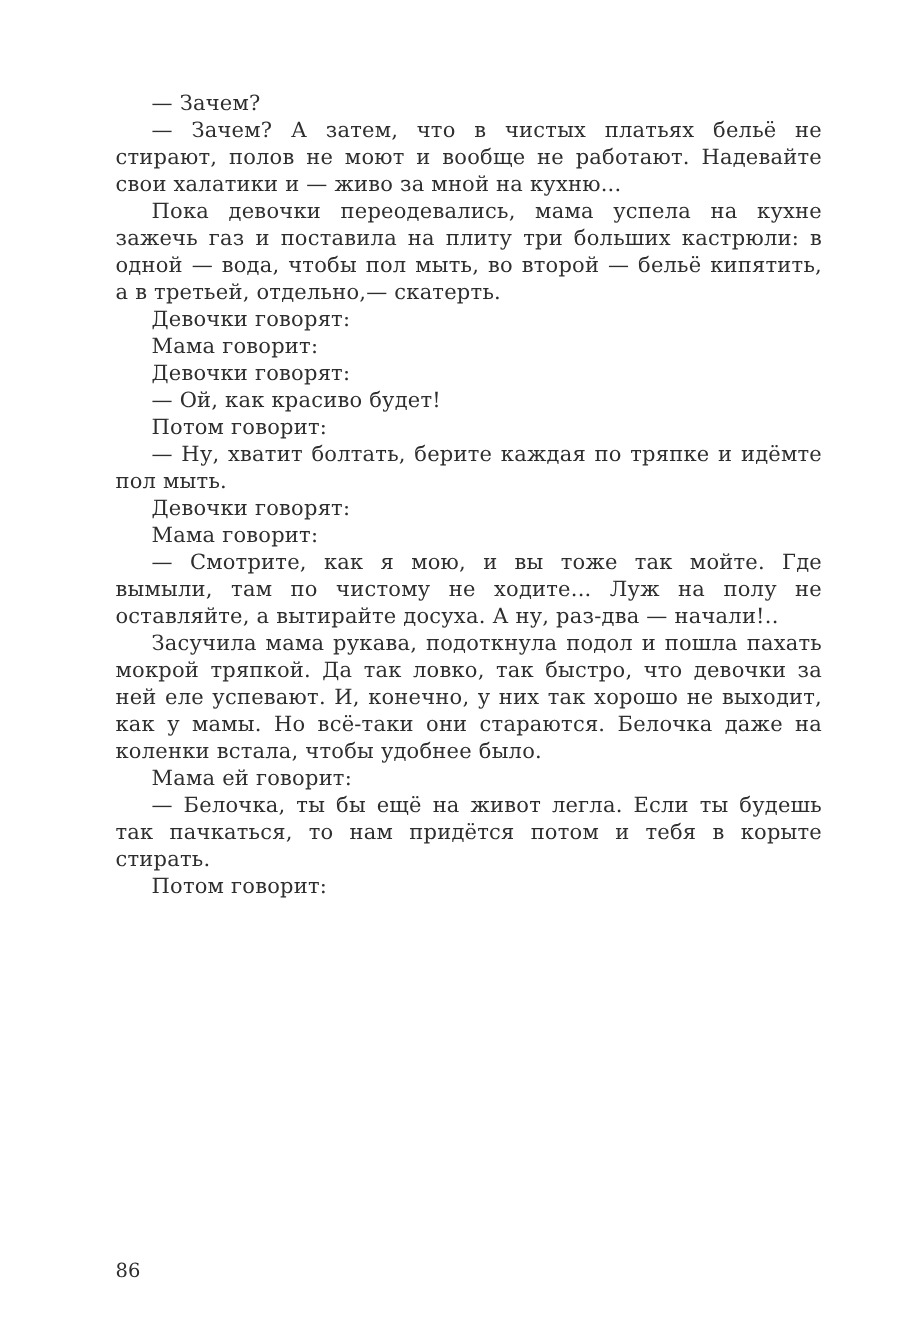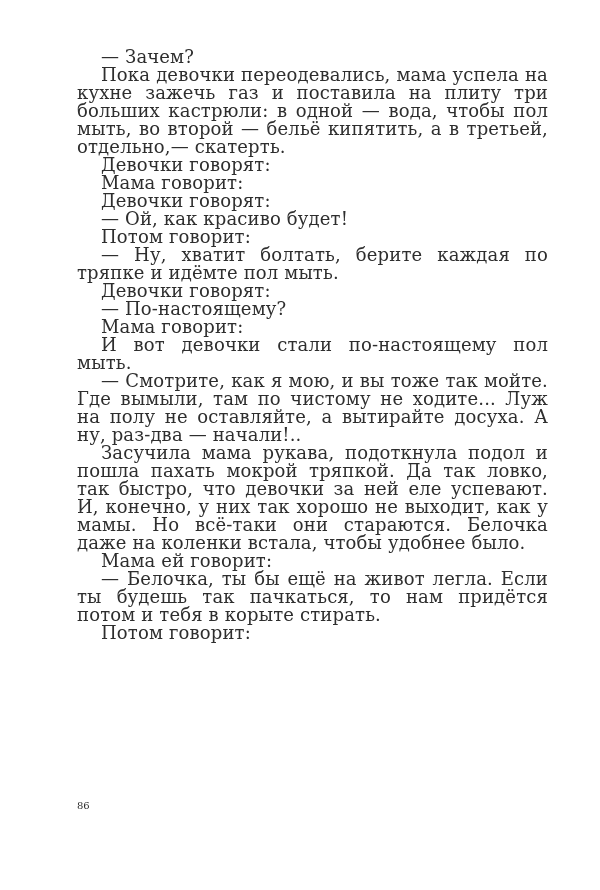--- a/index.html
+++ b/index.html
@@ -1,45 +1,44 @@
 <!DOCTYPE html>
 <html><head>
 <meta charset="utf-8">
 <style>
   html, body { margin: 0; padding: 0; background: #ffffff; }
   body { width: 600px; height: 890px; position: relative; overflow: hidden; }
   .page {
-    position: absolute; left: 77px; top: 48px; width: 471px;
+    position: absolute; left: 77px; top: 60px; width: 471px;
     font-family: "DejaVu Serif", "Liberation Serif", serif;
-    font-size: 18px; line-height: 18px; color: #2e2e2e;
+    font-size: 14px; line-height: 18px; color: #2e2e2e;
     letter-spacing: 0.15px;
   }
   .p { margin: 0; text-indent: 24px; text-align: justify; }
   .page-number {
-    position: absolute; left: 77px; top: 800px;
+    position: absolute; left: 77px; top: 840px;
     font-family: "DejaVu Serif", "Liberation Serif", serif;
-    font-size: 10px; color: #2e2e2e;
+    font-size: 13px; color: #2e2e2e;
   }
 </style>
 </head>
 <body>
 
 <div class="page">
   <p class="p">— Зачем?</p>
+  <p class="p">— Зачем? А затем, что в чистых платьях бельё не стирают, полов не моют и вообще не работают. Надевайте свои халатики и — живо за мной на кухню...</p>
   <p class="p">Пока девочки переодевались, мама успела на кухне зажечь газ и поставила на плиту три больших кастрюли: в одной — вода, чтобы пол мыть, во второй — бельё кипятить, а в третьей, отдельно,— скатерть.</p>
   <p class="p">Девочки говорят:</p>
   <p class="p">Мама говорит:</p>
   <p class="p">Девочки говорят:</p>
   <p class="p">— Ой, как красиво будет!</p>
   <p class="p">Потом говорит:</p>
   <p class="p">— Ну, хватит болтать, берите каждая по тряпке и идёмте пол мыть.</p>
   <p class="p">Девочки говорят:</p>
-  <p class="p">— По-настоящему?</p>
   <p class="p">Мама говорит:</p>
-  <p class="p">И вот девочки стали по-настоящему пол мыть.</p>
   <p class="p">— Смотрите, как я мою, и вы тоже так мойте. Где вымыли, там по чистому не ходите... Луж на полу не оставляйте, а вытирайте досуха. А ну, раз-два — начали!..</p>
   <p class="p">Засучила мама рукава, подоткнула подол и пошла пахать мокрой тряпкой. Да так ловко, так быстро, что девочки за ней еле успевают. И, конечно, у них так хорошо не выходит, как у мамы. Но всё-таки они стараются. Белочка даже на коленки встала, чтобы удобнее было.</p>
   <p class="p">Мама ей говорит:</p>
   <p class="p">— Белочка, ты бы ещё на живот легла. Если ты будешь так пачкаться, то нам придётся потом и тебя в корыте стирать.</p>
   <p class="p">Потом говорит:</p>
 </div>
 
 <div class="page-number">86</div>
 
 </body></html>

